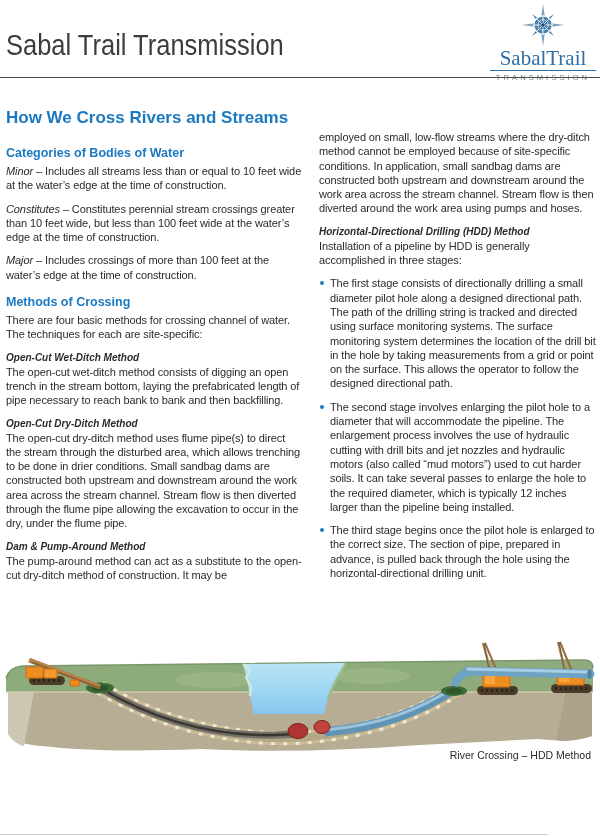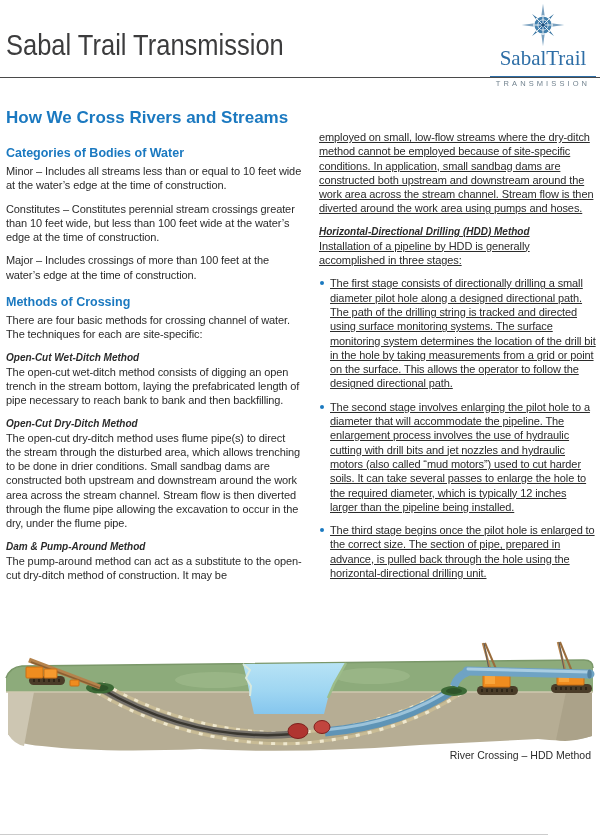--- a/index.html
+++ b/index.html
@@ -21,52 +21,52 @@
     border-top:1.5px solid #4a4a4a;
   }
   .logo{
     position:absolute;right:4px;top:3px;width:106px;
     text-align:center;
   }
   .logo svg{display:block;margin:0 auto;}
   .logo-name{
     font-family:"Liberation Serif", serif;
     font-size:21px;color:#2e6ea6;line-height:22px;
-    border-bottom:1px solid #2e6ea6;padding-bottom:7px;
+    border-bottom:1px solid #2e6ea6;padding-bottom:1px;
     white-space:nowrap;
   }
   .logo-sub{
     font-size:7.5px;letter-spacing:3.1px;color:#72838f;
     margin-top:2px;white-space:nowrap;
   }
   
   .page-title{
     position:absolute;left:6px;top:97px;
     font-size:17px;font-weight:700;color:#1b79c0;text-align:right;
   }
   .columns{
     position:absolute;left:6px;top:130px;width:590px;
     display:flex;gap:16px;
   }
   .col-left{width:297px;flex:none;}
-  .col-right{flex:1;text-decoration:underline;}
+  .col-right{flex:1;}
   .sub-heading{
     font-size:12.5px;font-weight:700;color:#1b79c0;
     margin:13px 0 4px 0;
   }
   .col-left .sub-heading:first-child{margin-top:16px;}
   .method-heading{
     font-size:10px;font-weight:700;font-style:italic;color:#2b2b2b;
     margin:10px 0 2px 0;
   }
   .body-para{
     font-size:11px;line-height:14.3px;letter-spacing:-.1px;
     margin:0 0 9px 0;
   }
-  .lead{margin-top:16px;}
+  .lead{font-style:italic;margin-top:16px;}
   .bullet{display:flex;margin:0 0 9px 0;}
   .bullet .dot{
     flex:none;width:4px;height:4px;border-radius:50%;
     background:#1b79c0;margin:5px 6px 0 1px;
   }
   .bullet-text{
     font-size:11px;line-height:14.3px;letter-spacing:-.1px;
   }
   
   .illustration{

